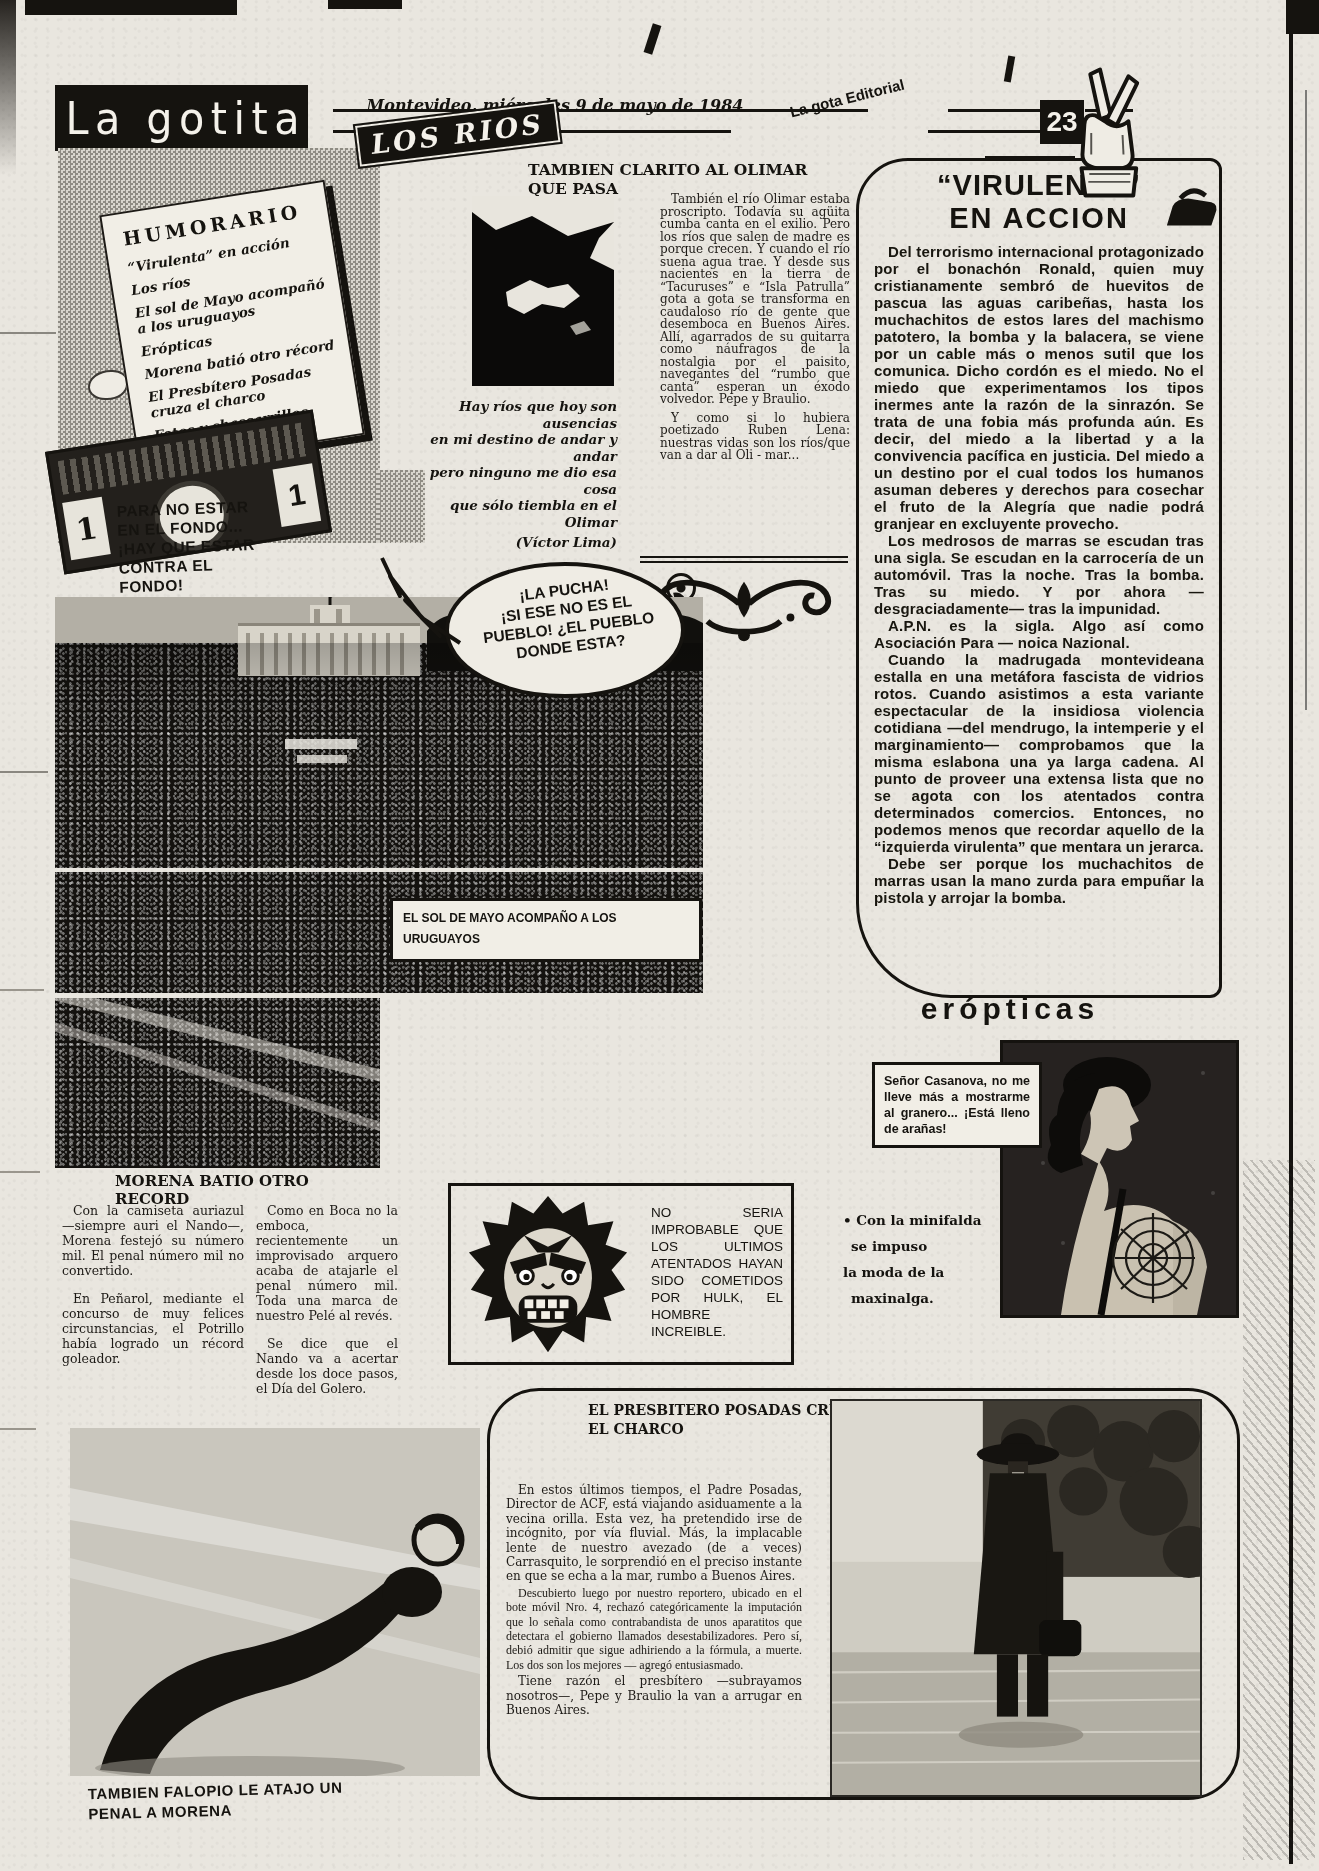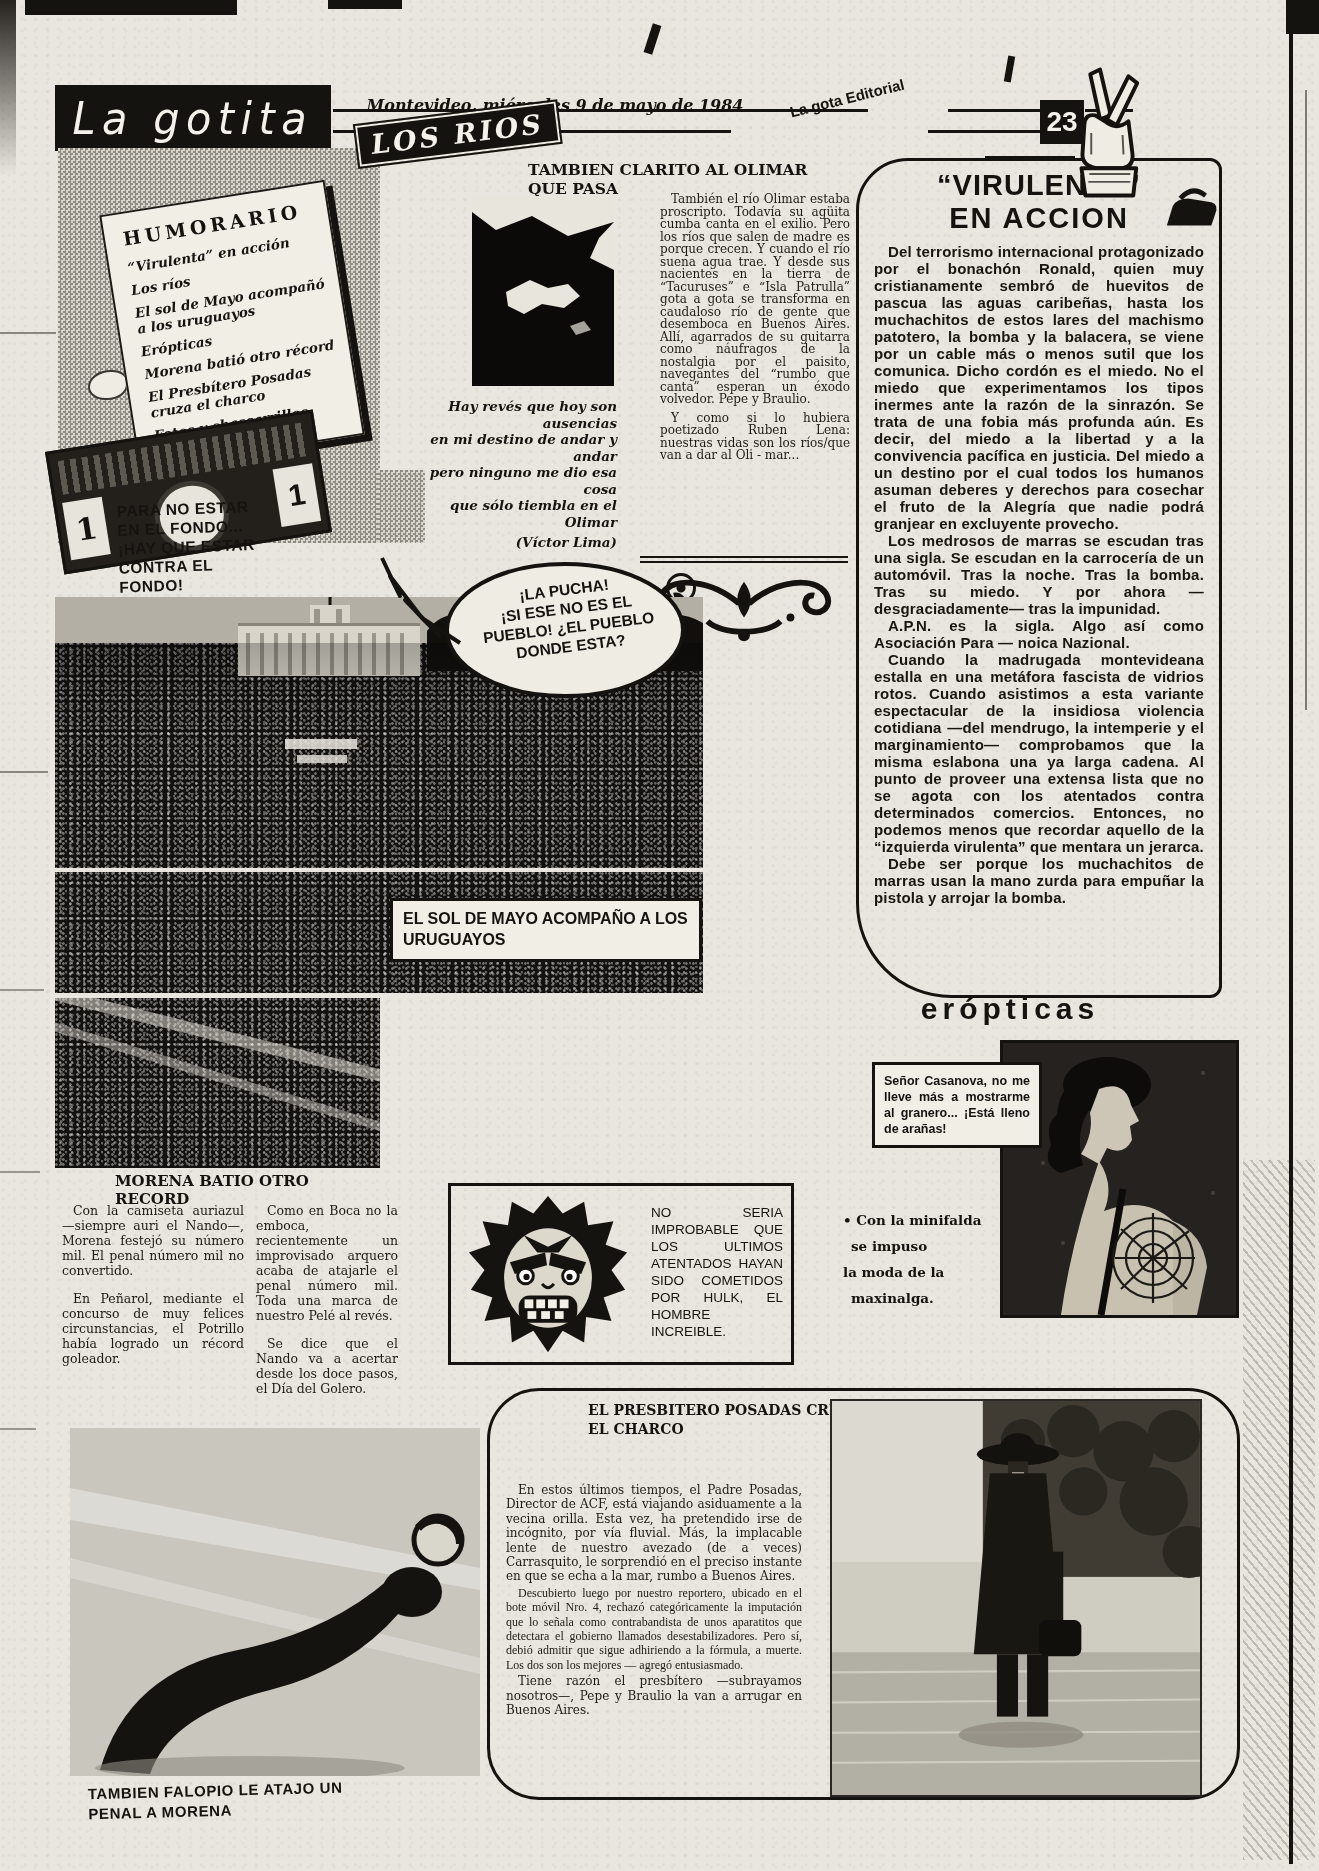--- a/index.html
+++ b/index.html
@@ -44,21 +44,21 @@
   <div class="abs" style="left:1305px;top:90px;width:2px;height:620px;background:#333;opacity:.6;"></div>
   <div class="abs ink" style="left:1286px;top:0;width:33px;height:34px;"></div>
   <div class="abs" style="left:0;top:0;width:16px;height:175px;background:linear-gradient(#26231f,transparent);"></div>
   <div class="abs" style="left:0;top:332px;width:56px;height:2px;background:#8a8780;"></div>
   <div class="abs" style="left:0;top:771px;width:48px;height:2px;background:#8a8780;"></div>
   <div class="abs" style="left:0;top:989px;width:44px;height:2px;background:#9a968d;"></div>
   <div class="abs" style="left:0;top:1171px;width:40px;height:2px;background:#9a968d;"></div>
   <div class="abs" style="left:0;top:1428px;width:36px;height:2px;background:#9a968d;"></div>
   <div class="abs" style="left:1243px;top:1160px;width:72px;height:700px;background:repeating-linear-gradient(50deg, rgba(40,38,34,.22) 0 2px, transparent 2px 7px);"></div>
 
-  <div class="abs ink" style="left:55px;top:85px;width:276px;height:66px;display:flex;align-items:center;justify-content:center;font-style:italic;">
+  <div class="abs ink" style="left:55px;top:85px;width:253px;height:66px;display:flex;align-items:center;justify-content:flex-start;">
     <span class="sans" style="color:#f4f1ea;font-family:'DejaVu Sans',sans-serif;font-size:45px;letter-spacing:7px;transform:scaleX(.92);white-space:nowrap;">La gotita</span>
   </div>
   <div class="abs rule" style="left:333px;top:109px;width:535px;"></div>
   <div class="abs rule" style="left:948px;top:109px;width:92px;"></div>
   <div class="abs rule" style="left:333px;top:130px;width:398px;"></div>
   <div class="abs rule" style="left:928px;top:130px;width:112px;"></div>
   <div class="abs rule" style="left:985px;top:156px;width:90px;"></div>
   <div class="abs rule" style="left:1085px;top:109px;width:48px;"></div>
   <div class="abs serif" style="left:305px;top:96px;width:500px;text-align:center;font-size:16px;font-weight:bold;font-style:italic;">Montevideo, miércoles 9 de mayo de 1984</div>
   <div class="abs sans" style="left:788px;top:104px;width:170px;font-size:15px;font-weight:bold;transform:rotate(-14deg);transform-origin:left top;">La gota Editorial</div>
@@ -123,21 +123,21 @@
     <svg width="142" height="190" viewBox="0 0 142 190">
       <rect width="142" height="190" fill="#0b0a09"></rect>
       <polygon points="0,0 142,0 142,26 96,40 60,20 24,34 0,16" fill="#e8e5dd"></polygon>
       <polygon points="142,26 142,74 118,62 127,42" fill="#e8e5dd"></polygon>
       <polygon points="34,96 58,84 76,92 96,88 108,100 92,112 70,108 52,118 36,110" fill="#e8e5dd"></polygon>
       <polygon points="98,130 112,125 119,134 104,139" fill="#d8d5cc" opacity=".75"></polygon>
     </svg>
   </div>
 
   <div class="abs serif" style="left:415px;top:398px;width:202px;text-align:right;font-style:italic;font-weight:bold;font-size:13.5px;line-height:16.5px;">
-    <div>Hay revés que hoy son</div>
+    <div>Hay ríos que hoy son</div>
     <div>ausencias</div>
     <div>en mi destino de andar y</div>
     <div>andar</div>
     <div>pero ninguno me dio esa</div>
     <div>cosa</div>
     <div>que sólo tiembla en el</div>
     <div>Olimar</div>
     <div style="margin-top:4px;">(Víctor Lima)</div>
   </div>
 
@@ -233,21 +233,21 @@
   </div>
 
   <div class="abs crowd" style="left:55px;top:872px;width:648px;height:121px;"></div>
 
   <div class="abs crowd" style="left:55px;top:998px;width:325px;height:170px;overflow:hidden;">
     <div class="abs" style="left:-40px;top:34px;width:430px;height:12px;background:#efece4;opacity:.5;transform:rotate(14deg);"></div>
     <div class="abs" style="left:-40px;top:78px;width:430px;height:9px;background:#efece4;opacity:.4;transform:rotate(17deg);"></div>
   </div>
 
   <div class="abs" style="left:390px;top:898px;width:312px;height:64px;background:#f1eee6;border:3px solid #15130f;box-sizing:border-box;padding:7px 10px;z-index:6;">
-    <div class="sans" style="font-weight:bold;font-size:16px;line-height:21px;">EL SOL DE MAYO ACOMPAÑO A LOS URUGUAYOS</div>
+    <div class="sans" style="font-weight:bold;font-size:12px;line-height:21px;">EL SOL DE MAYO ACOMPAÑO A LOS URUGUAYOS</div>
   </div>
 
   <div class="abs sans" style="left:880px;top:992px;width:260px;text-align:center;font-size:30px;font-weight:bold;letter-spacing:5px;">erópticas</div>
 
   <div class="abs photo-border" style="left:1000px;top:1040px;width:233px;height:272px;box-sizing:content-box;">
     <svg width="233" height="272" viewBox="0 0 233 272">
       <rect width="233" height="272" fill="#262220"></rect>
       <g fill="rgba(255,255,255,.14)">
         <circle cx="30" cy="40" r="2"></circle>
           <circle cx="200" cy="30" r="2"></circle>

